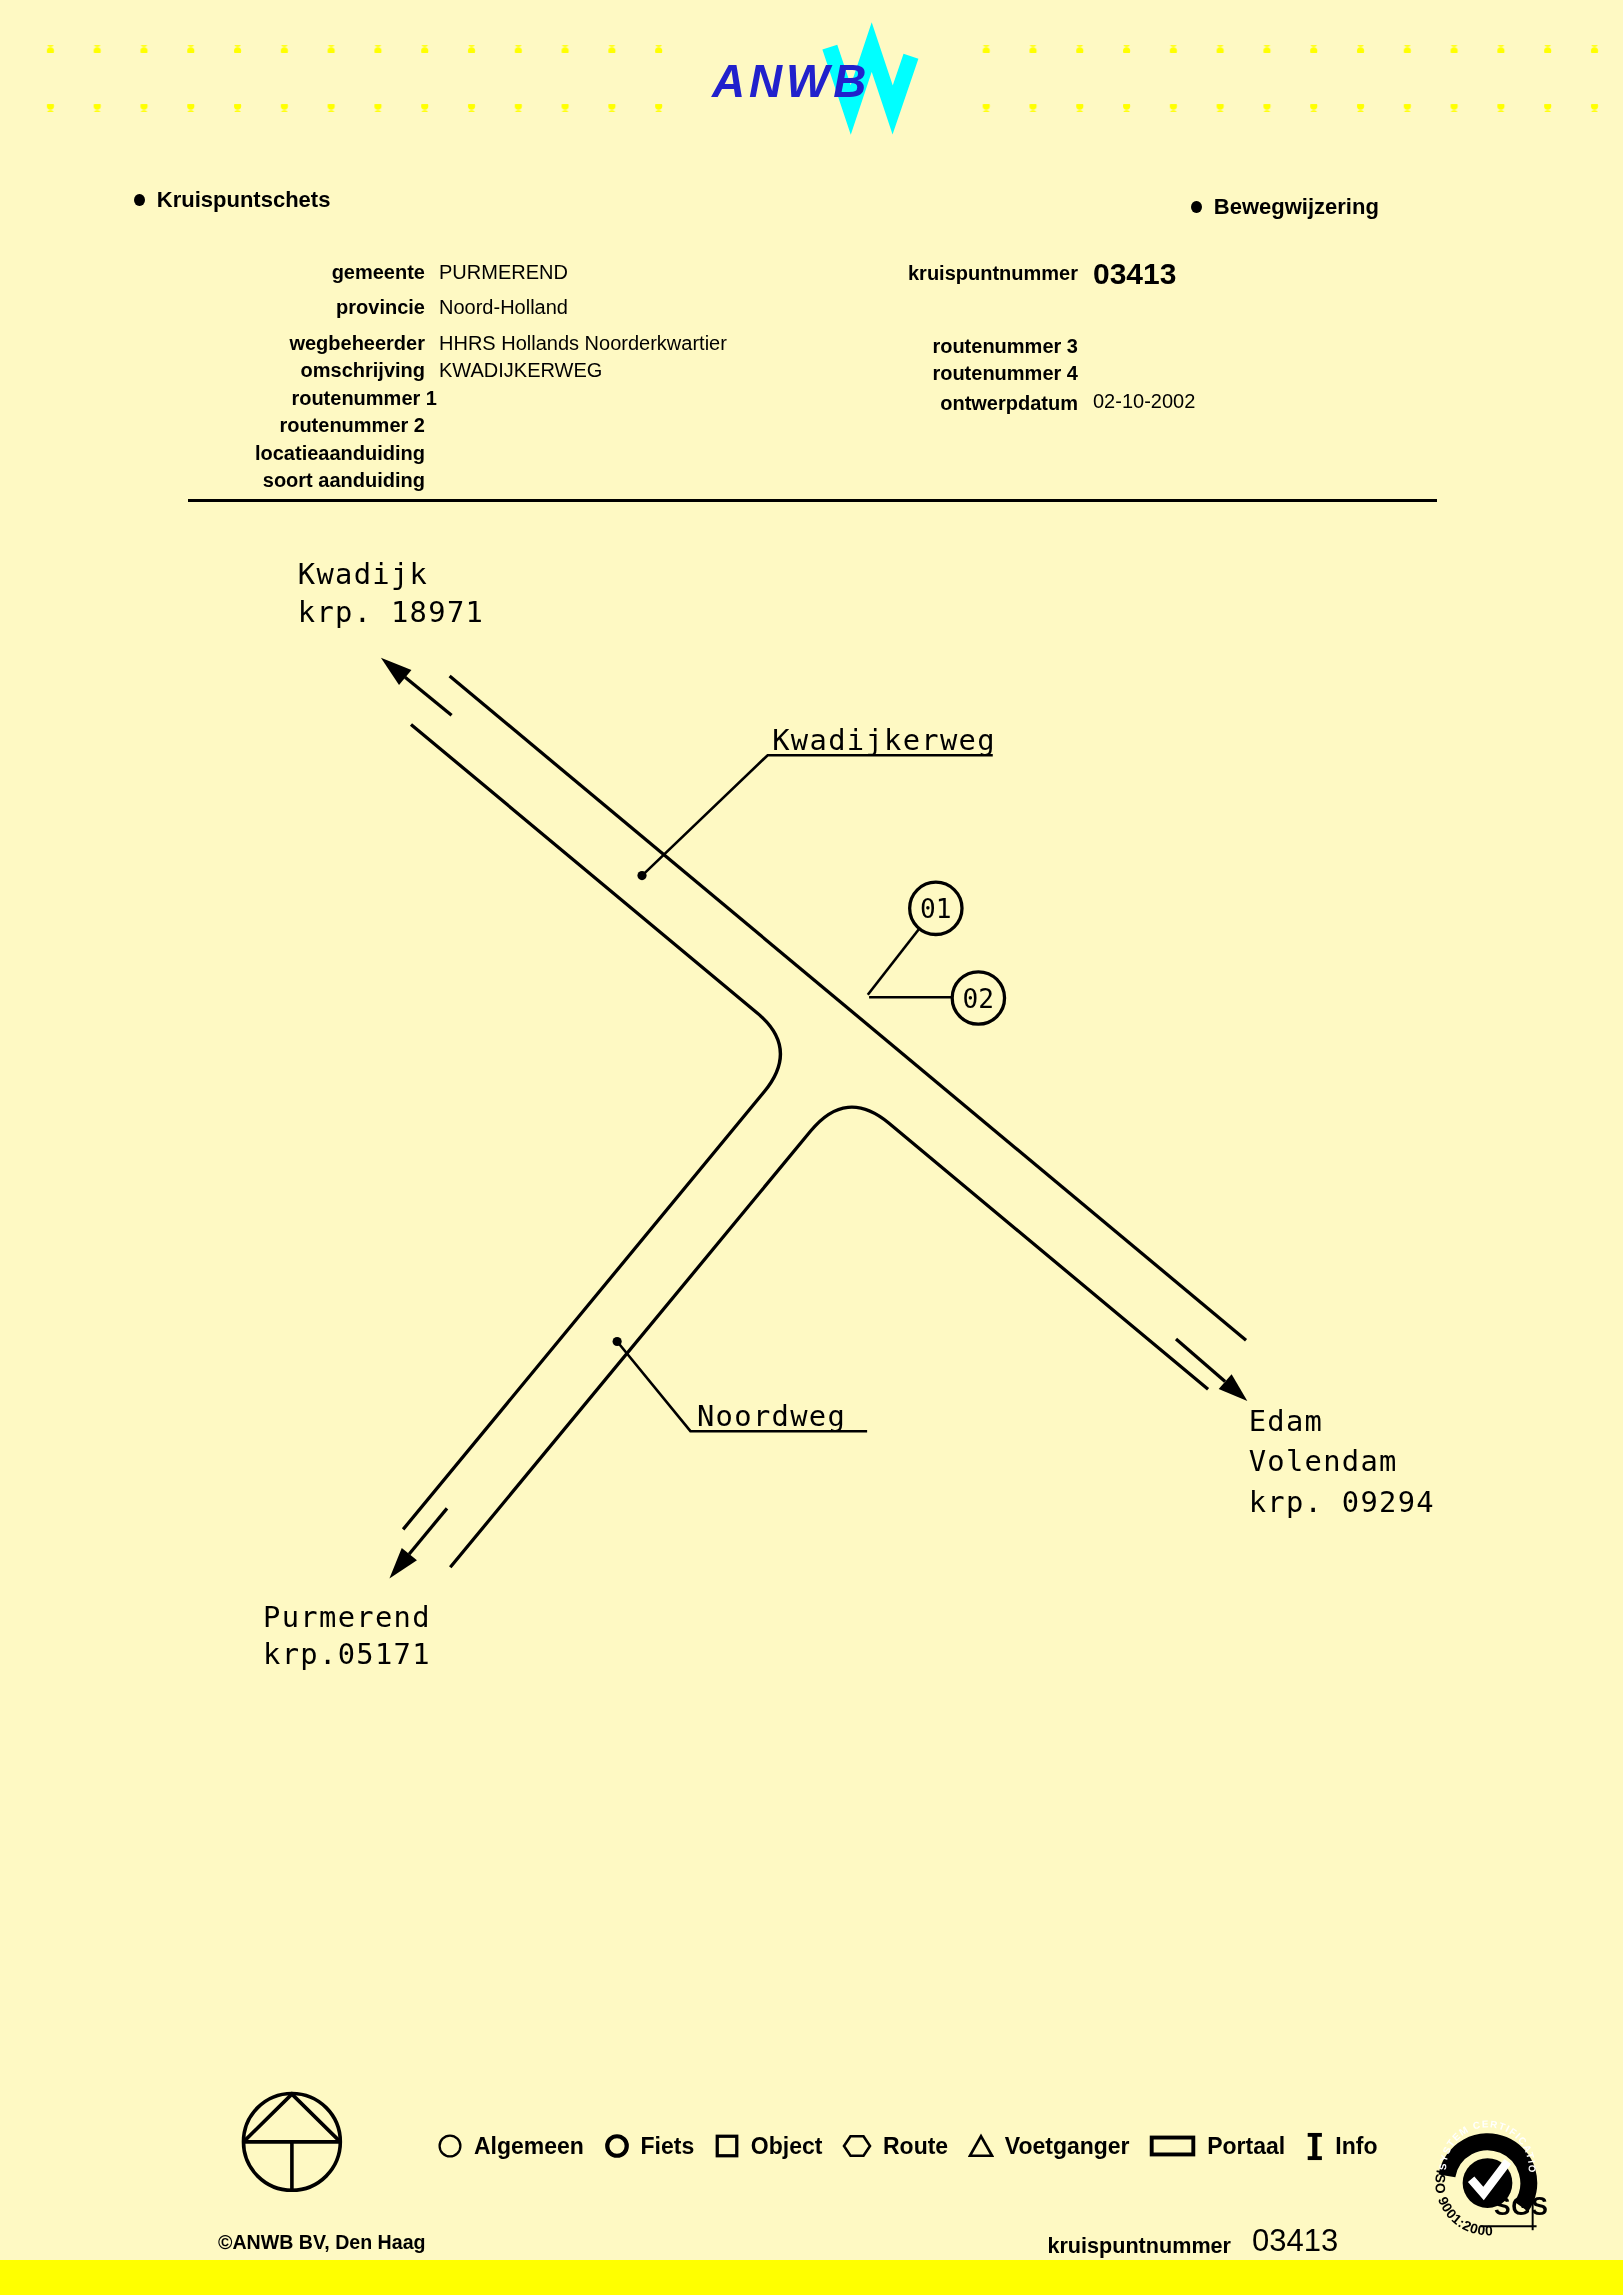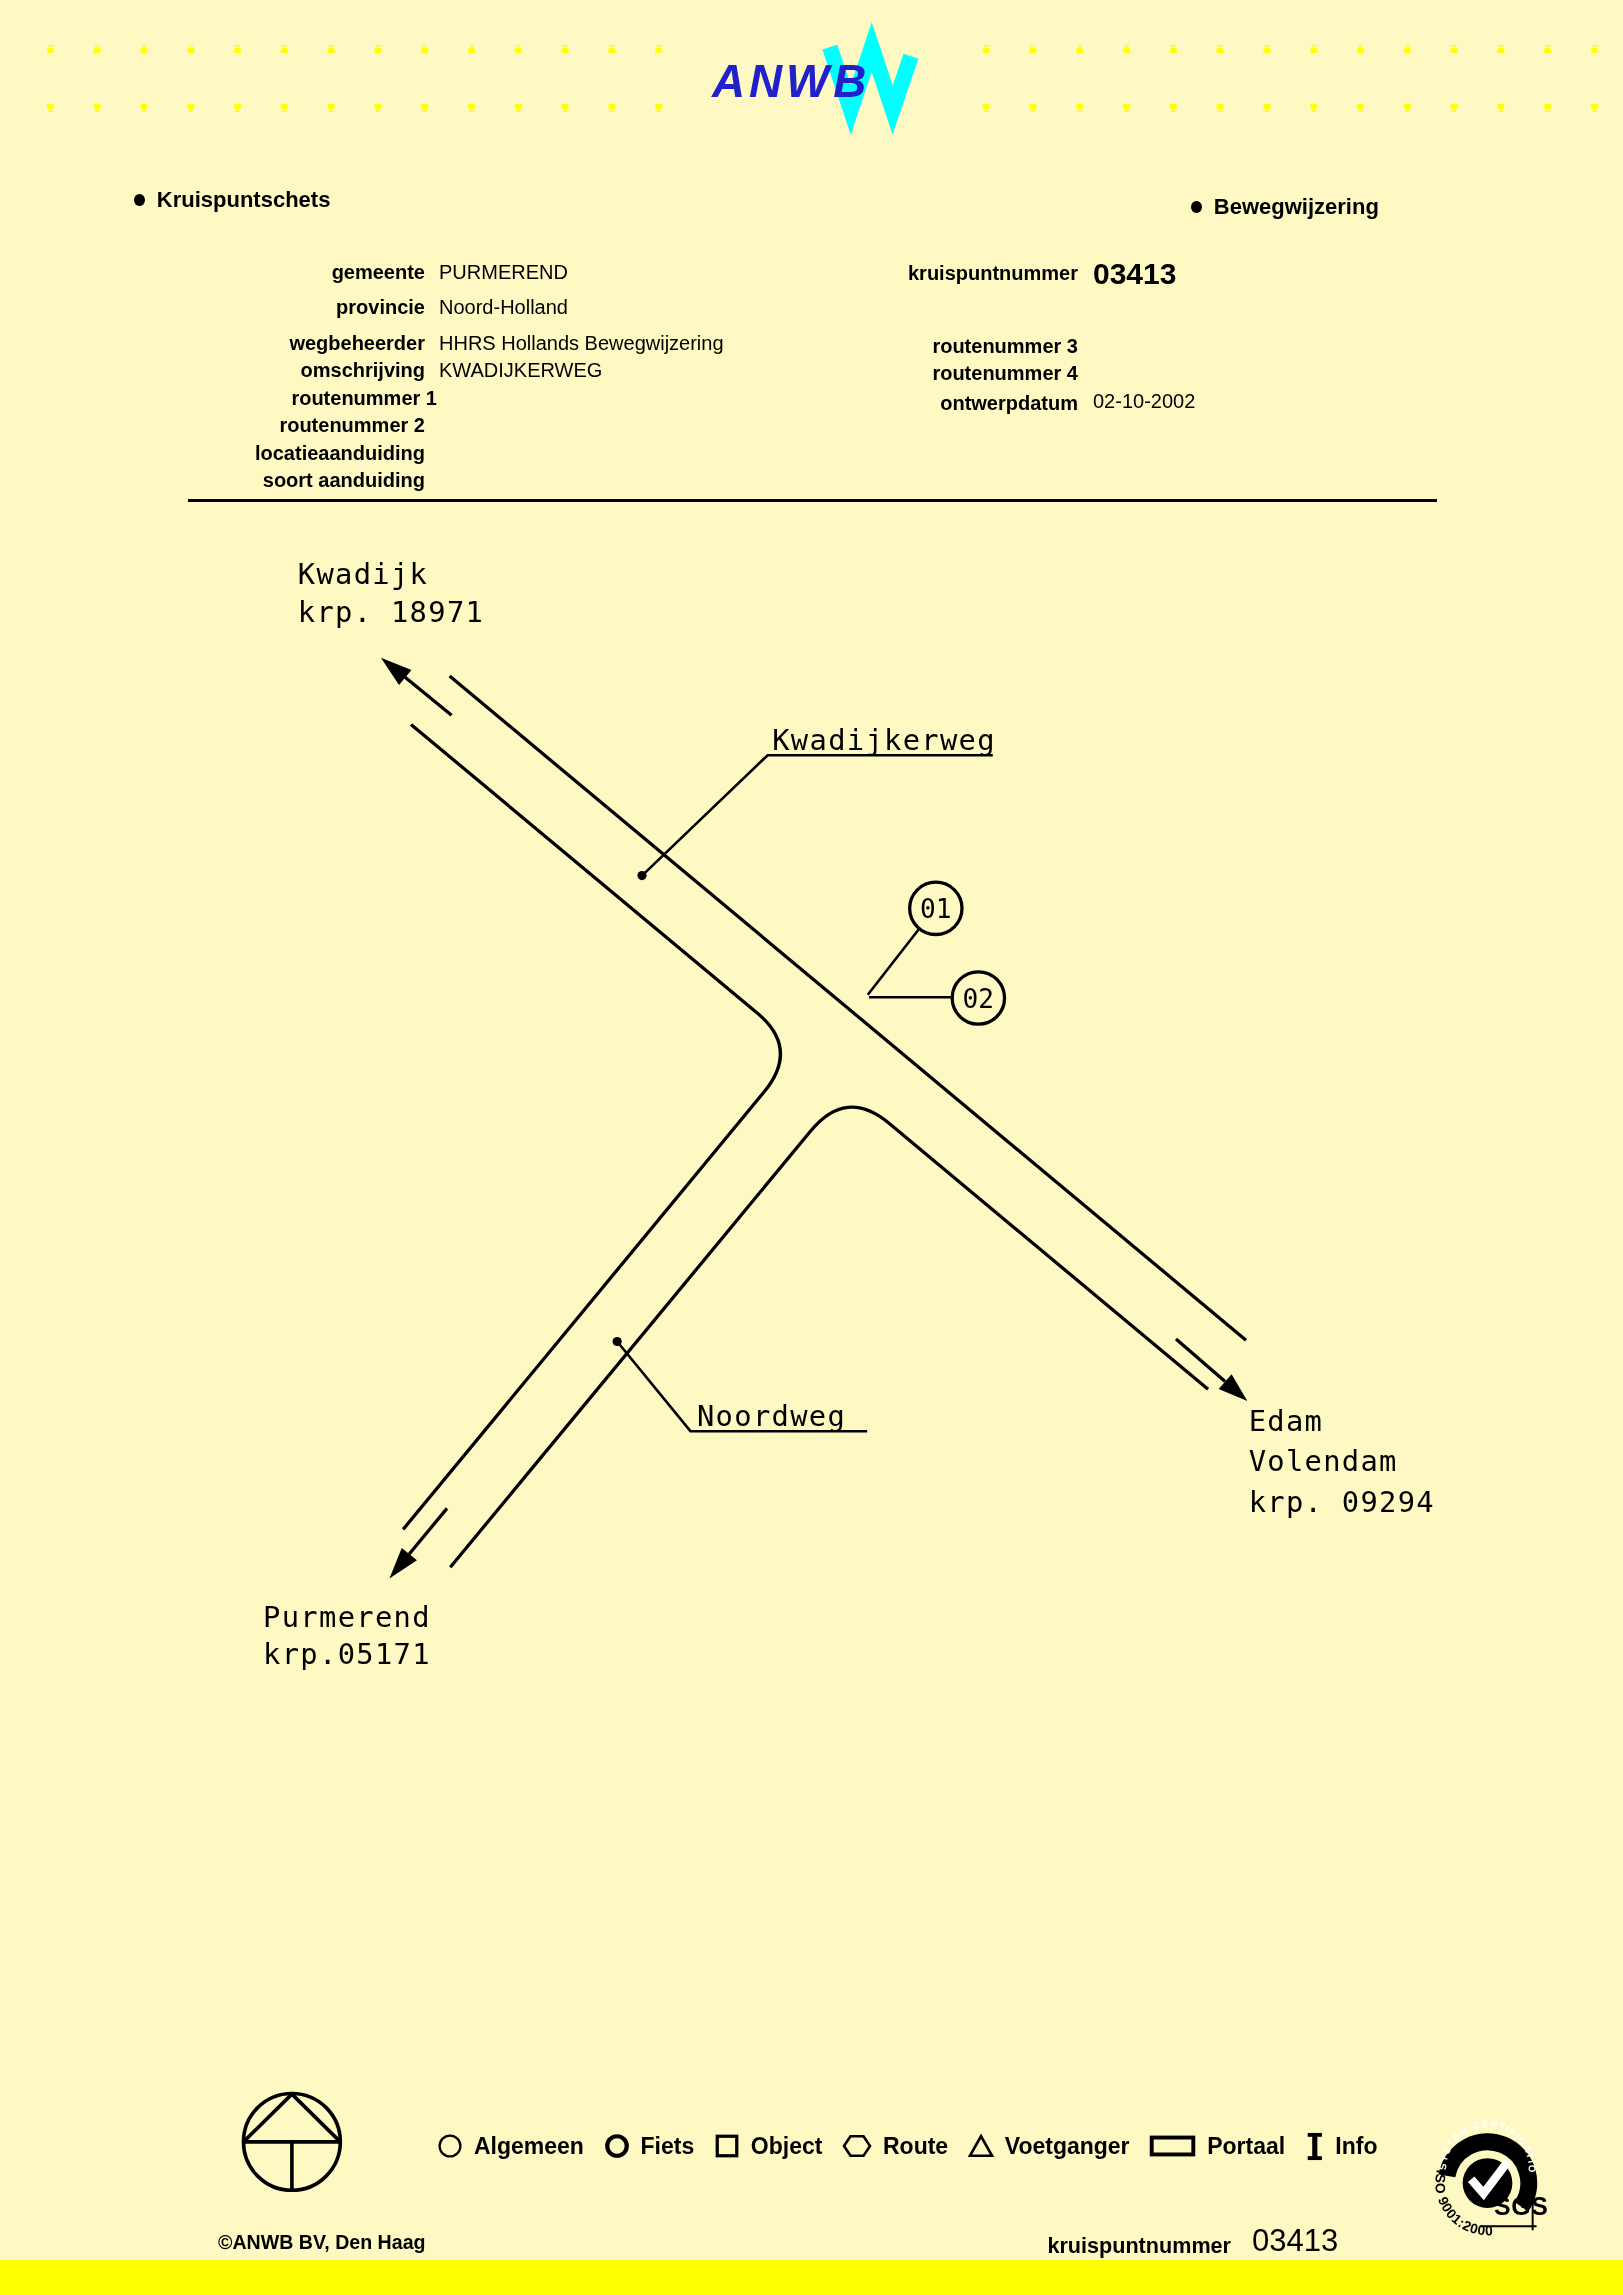--- a/index.html
+++ b/index.html
@@ -135,21 +135,21 @@
     <span class="sect-label">Bewegwijzering</span>
   </div>
 
   <div class="abs flabel" style="left:150px;top:261px;">gemeente</div>
   <div class="abs fvalue" style="left:439px;top:261px;">PURMEREND</div>
 
   <div class="abs flabel" style="left:150px;top:296px;">provincie</div>
   <div class="abs fvalue" style="left:439px;top:296px;">Noord-Holland</div>
 
   <div class="abs flabel" style="left:150px;top:332px;">wegbeheerder</div>
-  <div class="abs fvalue" style="left:439px;top:332px;">HHRS Hollands Bewegwijzering</div>
+  <div class="abs fvalue" style="left:439px;top:332px;">HHRS Hollands Noorderkwartier</div>
 
   <div class="abs flabel" style="left:150px;top:359px;">omschrijving</div>
   <div class="abs fvalue" style="left:439px;top:359px;">KWADIJKERWEG</div>
 
   <div class="abs flabel" style="left:162px;top:387px;">routenummer 1</div>
   <div class="abs flabel" style="left:150px;top:414px;">routenummer 2</div>
   <div class="abs flabel" style="left:150px;top:442px;">locatieaanduiding</div>
   <div class="abs flabel" style="left:150px;top:469px;">soort aanduiding</div>
 
   <div class="abs flabel" style="left:803px;top:262px;">kruispuntnummer</div>

